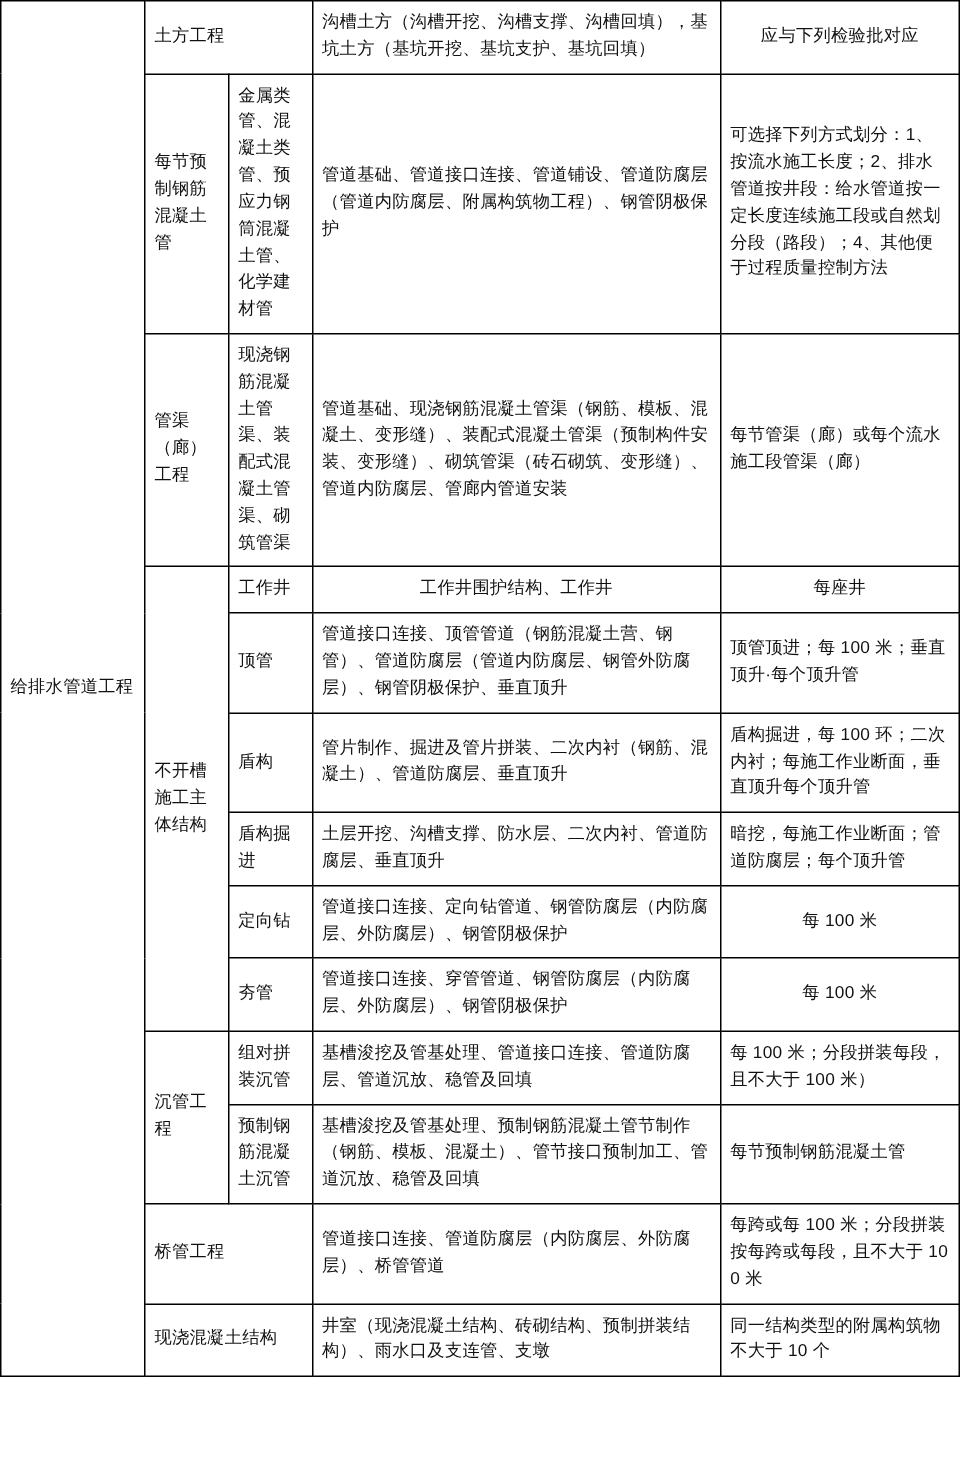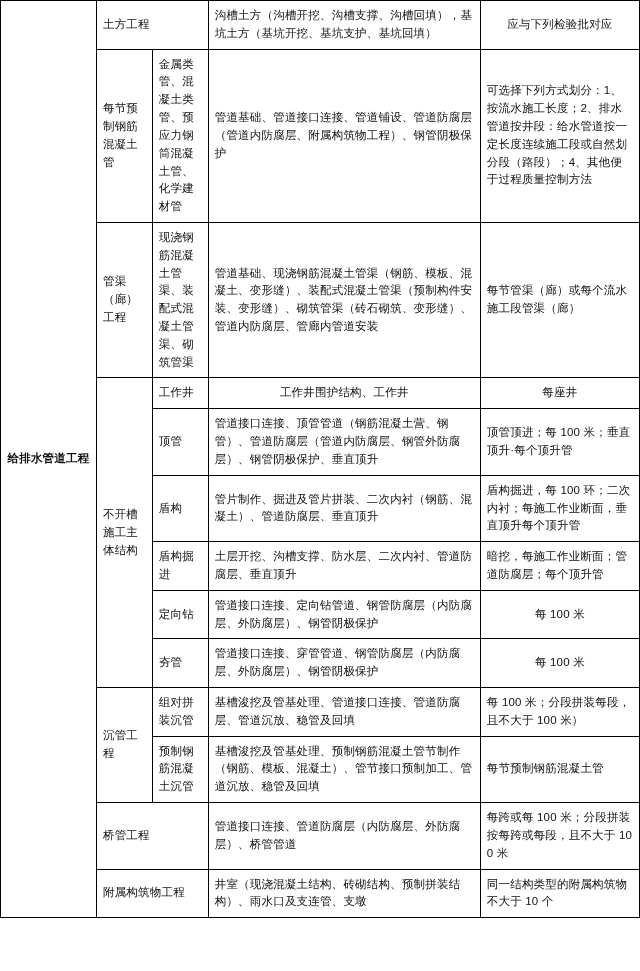--- a/index.html
+++ b/index.html
@@ -29,22 +29,20 @@
     border: 1px solid #000000;
     font-size: 11.5px;
     line-height: 1.55;
     padding: 6px 6px;
     vertical-align: middle;
     word-break: break-all;
     letter-spacing: 0.2px;
   }
   td.c-major {
     width: 72px;
-    text-align: center;
-    font-weight: bold;
   }
   td.c-sub {
     width: 86px;
     text-align: left;
   }
   td.c-item {
     width: 84px;
     text-align: left;
   }
   td.c-content {
@@ -228,21 +226,21 @@
         <td class="c-content">
             <span class="cellwrap">管道接口连接、管道防腐层（内防腐层、外防腐层）、桥管管道</span>
           </td>
         <td class="c-note">
             <span class="cellwrap">每跨或每 100 米；分段拼装按每跨或每段，且不大于 100 米</span>
           </td>
       </tr>
 
       <tr>
         <td class="c-sub" colspan="2">
-            <span class="cellwrap">附属构筑物工程</span>
+            <span class="cellwrap">现浇混凝土结构</span>
           </td>
         <td class="c-content">
             <span class="cellwrap">井室（现浇混凝土结构、砖砌结构、预制拼装结构）、雨水口及支连管、支墩</span>
           </td>
         <td class="c-note">
             <span class="cellwrap">同一结构类型的附属构筑物不大于 10 个</span>
           </td>
       </tr>
 
     </tbody>

